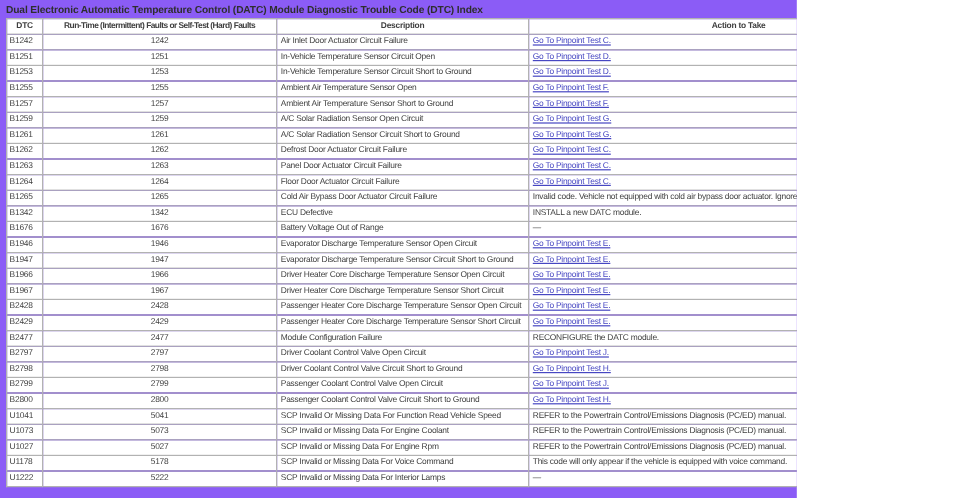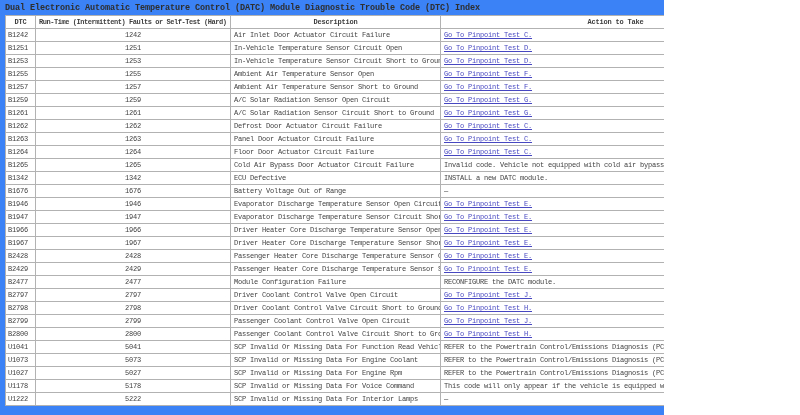--- a/index.html
+++ b/index.html
@@ -5,22 +5,22 @@
   html, body {
     margin: 0;
     padding: 0;
     background: #ffffff;
   }
   .page {
     position: relative;
     width: 664px;
     height: 415px;
     overflow: hidden;
-    background: #3b82f6;
-    font-family: Liberation Mono, monospace;
+    background: #8b5cf6;
+    font-family: Liberation Sans, sans-serif;
   }
   .title {
     margin: 3px 0 2px 5px;
     font-size: 8.5px;
     font-weight: bold;
     letter-spacing: -0.1px;
     color: var(--title-color, #2e2e2e);
     white-space: nowrap;
   }
   table.dtc-index {

